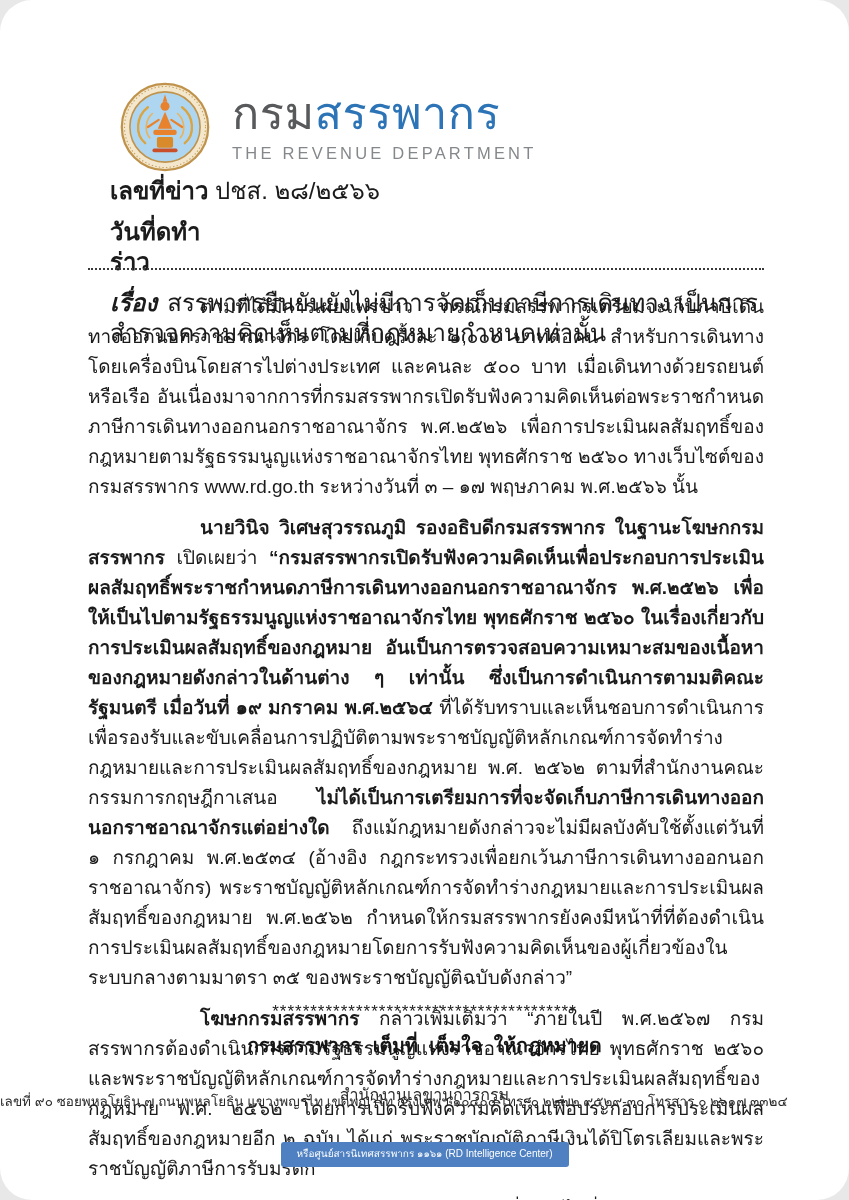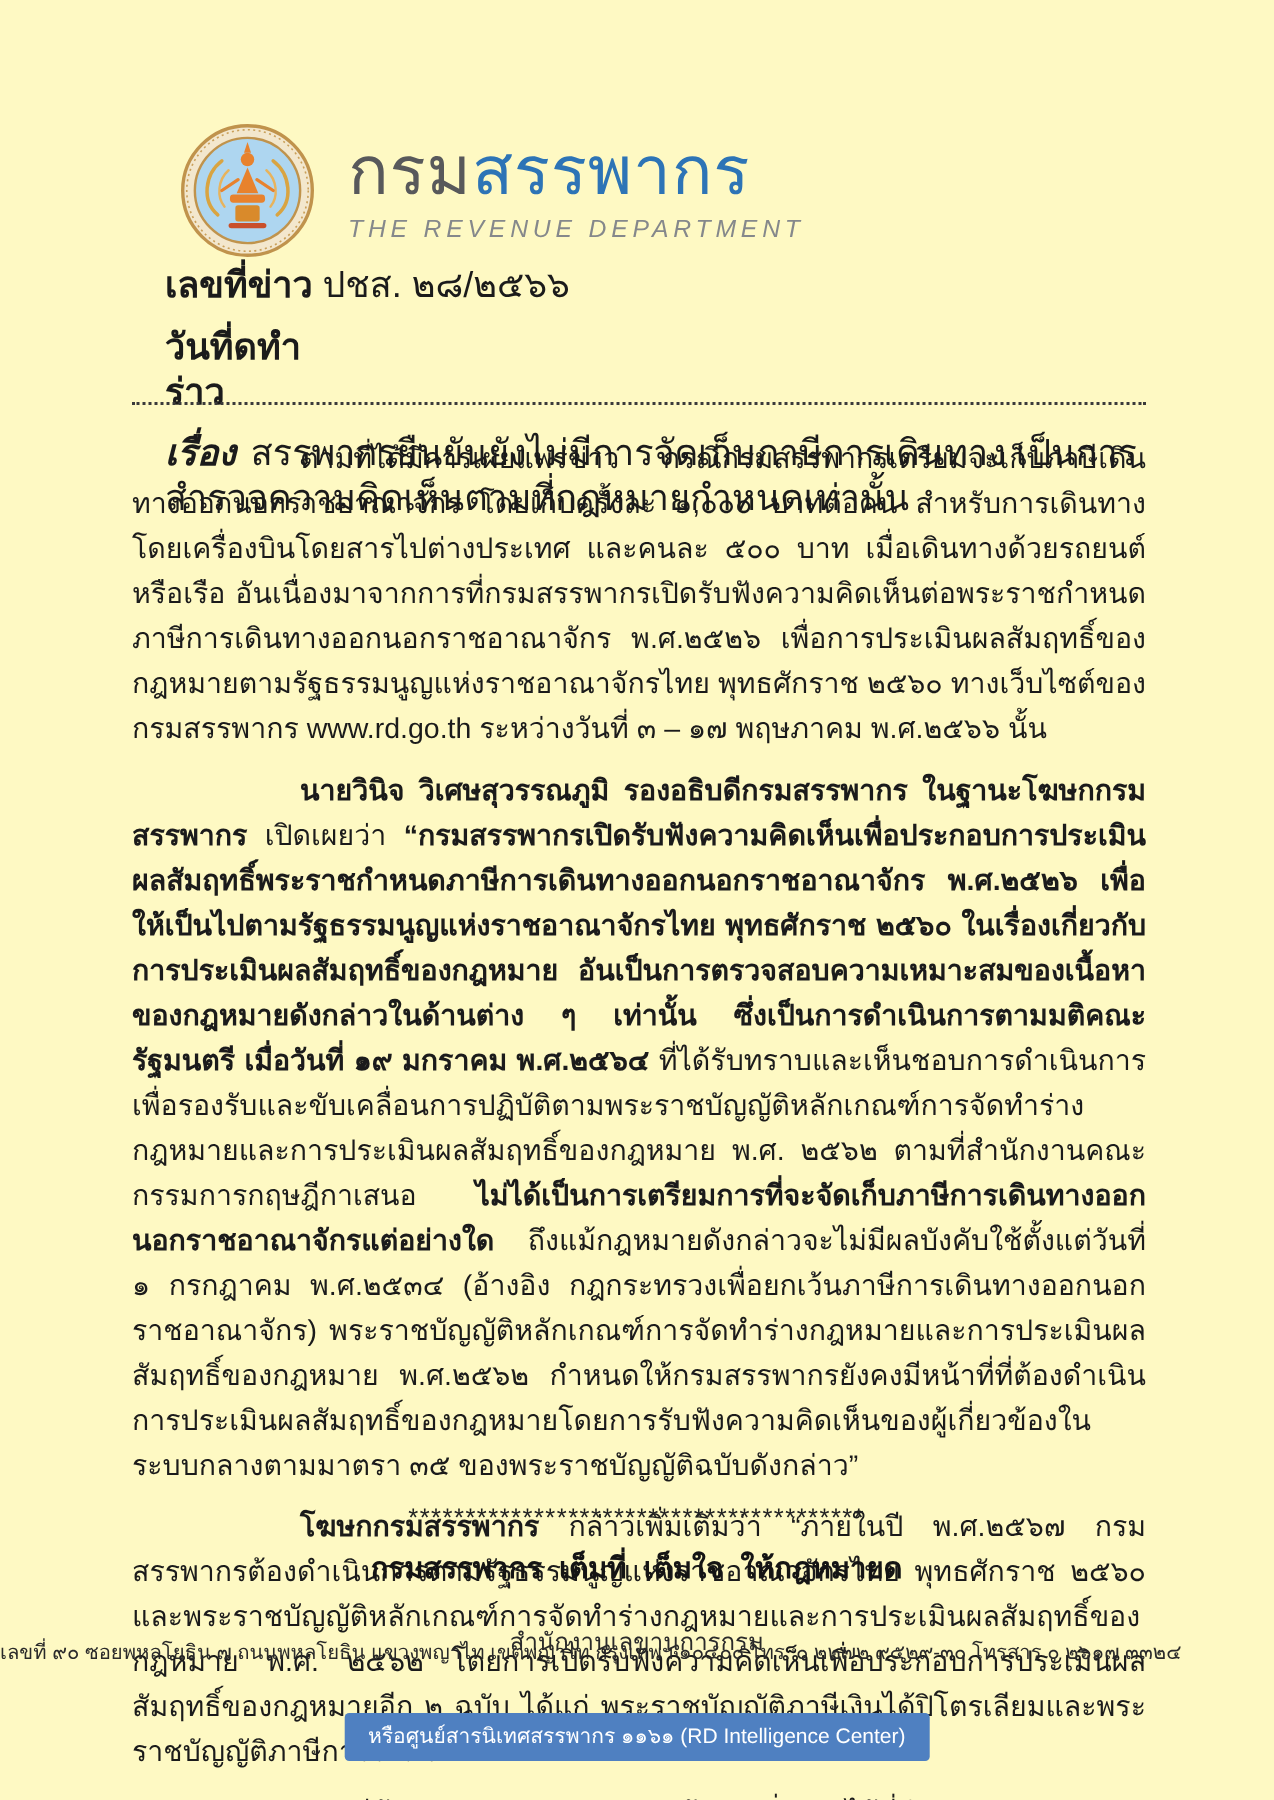--- a/index.html
+++ b/index.html
@@ -2,34 +2,35 @@
 <html lang="th"><head>
 <meta charset="utf-8">
 <style>
   * { margin: 0; padding: 0; box-sizing: border-box; }
   html, body { background: #e8e8e8; }
   body { font-family: "Liberation Sans", "DejaVu Sans", sans-serif; }
   .page {
     position: relative;
     width: 849px; height: 1200px;
     margin: 0 auto;
-    background: #fef9c3;
+    background: #ffffff;
     color: #1b1b1b;
     overflow: hidden;
+    border-radius: 32px;
   }
   
   .logo-row {
     position: absolute; left: 120px; top: 82px;
     display: flex; align-items: center; gap: 22px;
   }
   .seal { width: 90px; height: 90px; flex: 0 0 auto; }
   .logo-thai { font-size: 45px; line-height: 1.0; letter-spacing: 0.5px; font-weight: 500; }
   .logo-thai .p1 { color: #58595b; }
   .logo-thai .p2 { color: #2d74b6; }
-  .logo-eng { margin-top: 8px; font-size: 16.5px; letter-spacing: 3.2px; color: #85888b; font-style: italic; }
+  .logo-eng { margin-top: 8px; font-size: 16.5px; letter-spacing: 3.2px; color: #85888b; }
   
   .meta { position: absolute; left: 110px; top: 176px; width: 660px; font-size: 24px; }
   .meta-row { display: flex; margin-bottom: 11px; line-height: 1.25; }
   .meta-label { font-weight: bold; width: 105px; flex: 0 0 auto; }
   .meta-row.subject { display: block; }
   .meta-row.subject .meta-label { display: inline; width: auto; margin-right: 10px; font-style: italic; }
   
   .dotted {
     position: absolute; left: 88px; top: 268px; width: 676px; height: 0;
     border-bottom: 2px dotted #3a3a3a;
@@ -56,21 +57,21 @@
     position: absolute; left: 0; top: 1082px; width: 100%;
     text-align: center; font-size: 16px; color: #2a2a2a;
   }
   .address {
     position: absolute; left: 0; top: 1090px; width: 100%;
     text-align: left; font-size: 13.5px; color: #2a2a2a;
   }
   .hotline-bar {
     position: absolute; left: 50%; top: 1142px; transform: translateX(-50%);
     padding: 4px 16px 6px; border-radius: 3px;
-    font-size: 14px; color: #ffffff; white-space: nowrap; text-align: center;
+    font-size: 10px; color: #ffffff; white-space: nowrap; text-align: center;
   }
 </style>
 </head>
 <body>
 
 <div class="page">
 
   <header class="logo-row">
     <svg class="seal" viewBox="0 0 100 100" aria-hidden="true">
       <circle cx="50" cy="50" r="48" fill="#f3e7cd" stroke="#c0934c" stroke-width="2.5"></circle>

